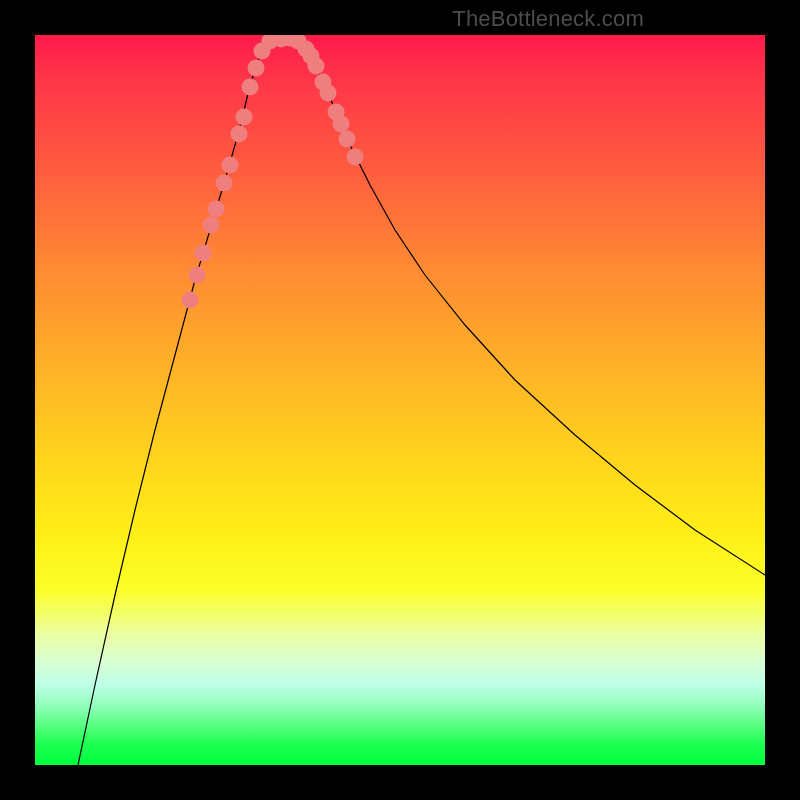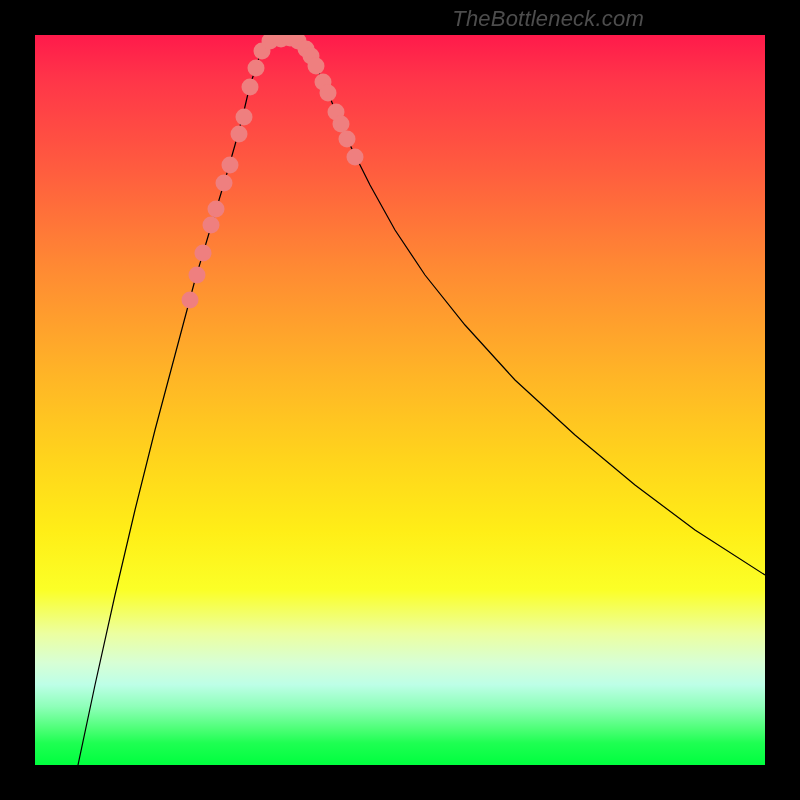--- a/index.html
+++ b/index.html
@@ -9,21 +9,20 @@
     height: 800px;
     overflow: hidden;
     background: #000;
     font-family: Arial, Helvetica, sans-serif;
   }
   .frame {
     position: relative;
     width: 656px;
     height: 800px;
     background: #000;
-    font-style: italic;
   }
   .plot-area {
     position: absolute;
     left: 35px;
     top: 35px;
     width: 730px;
     height: 730px;
     background: linear-gradient(
       to bottom,
       #ff1a4b 0%,

